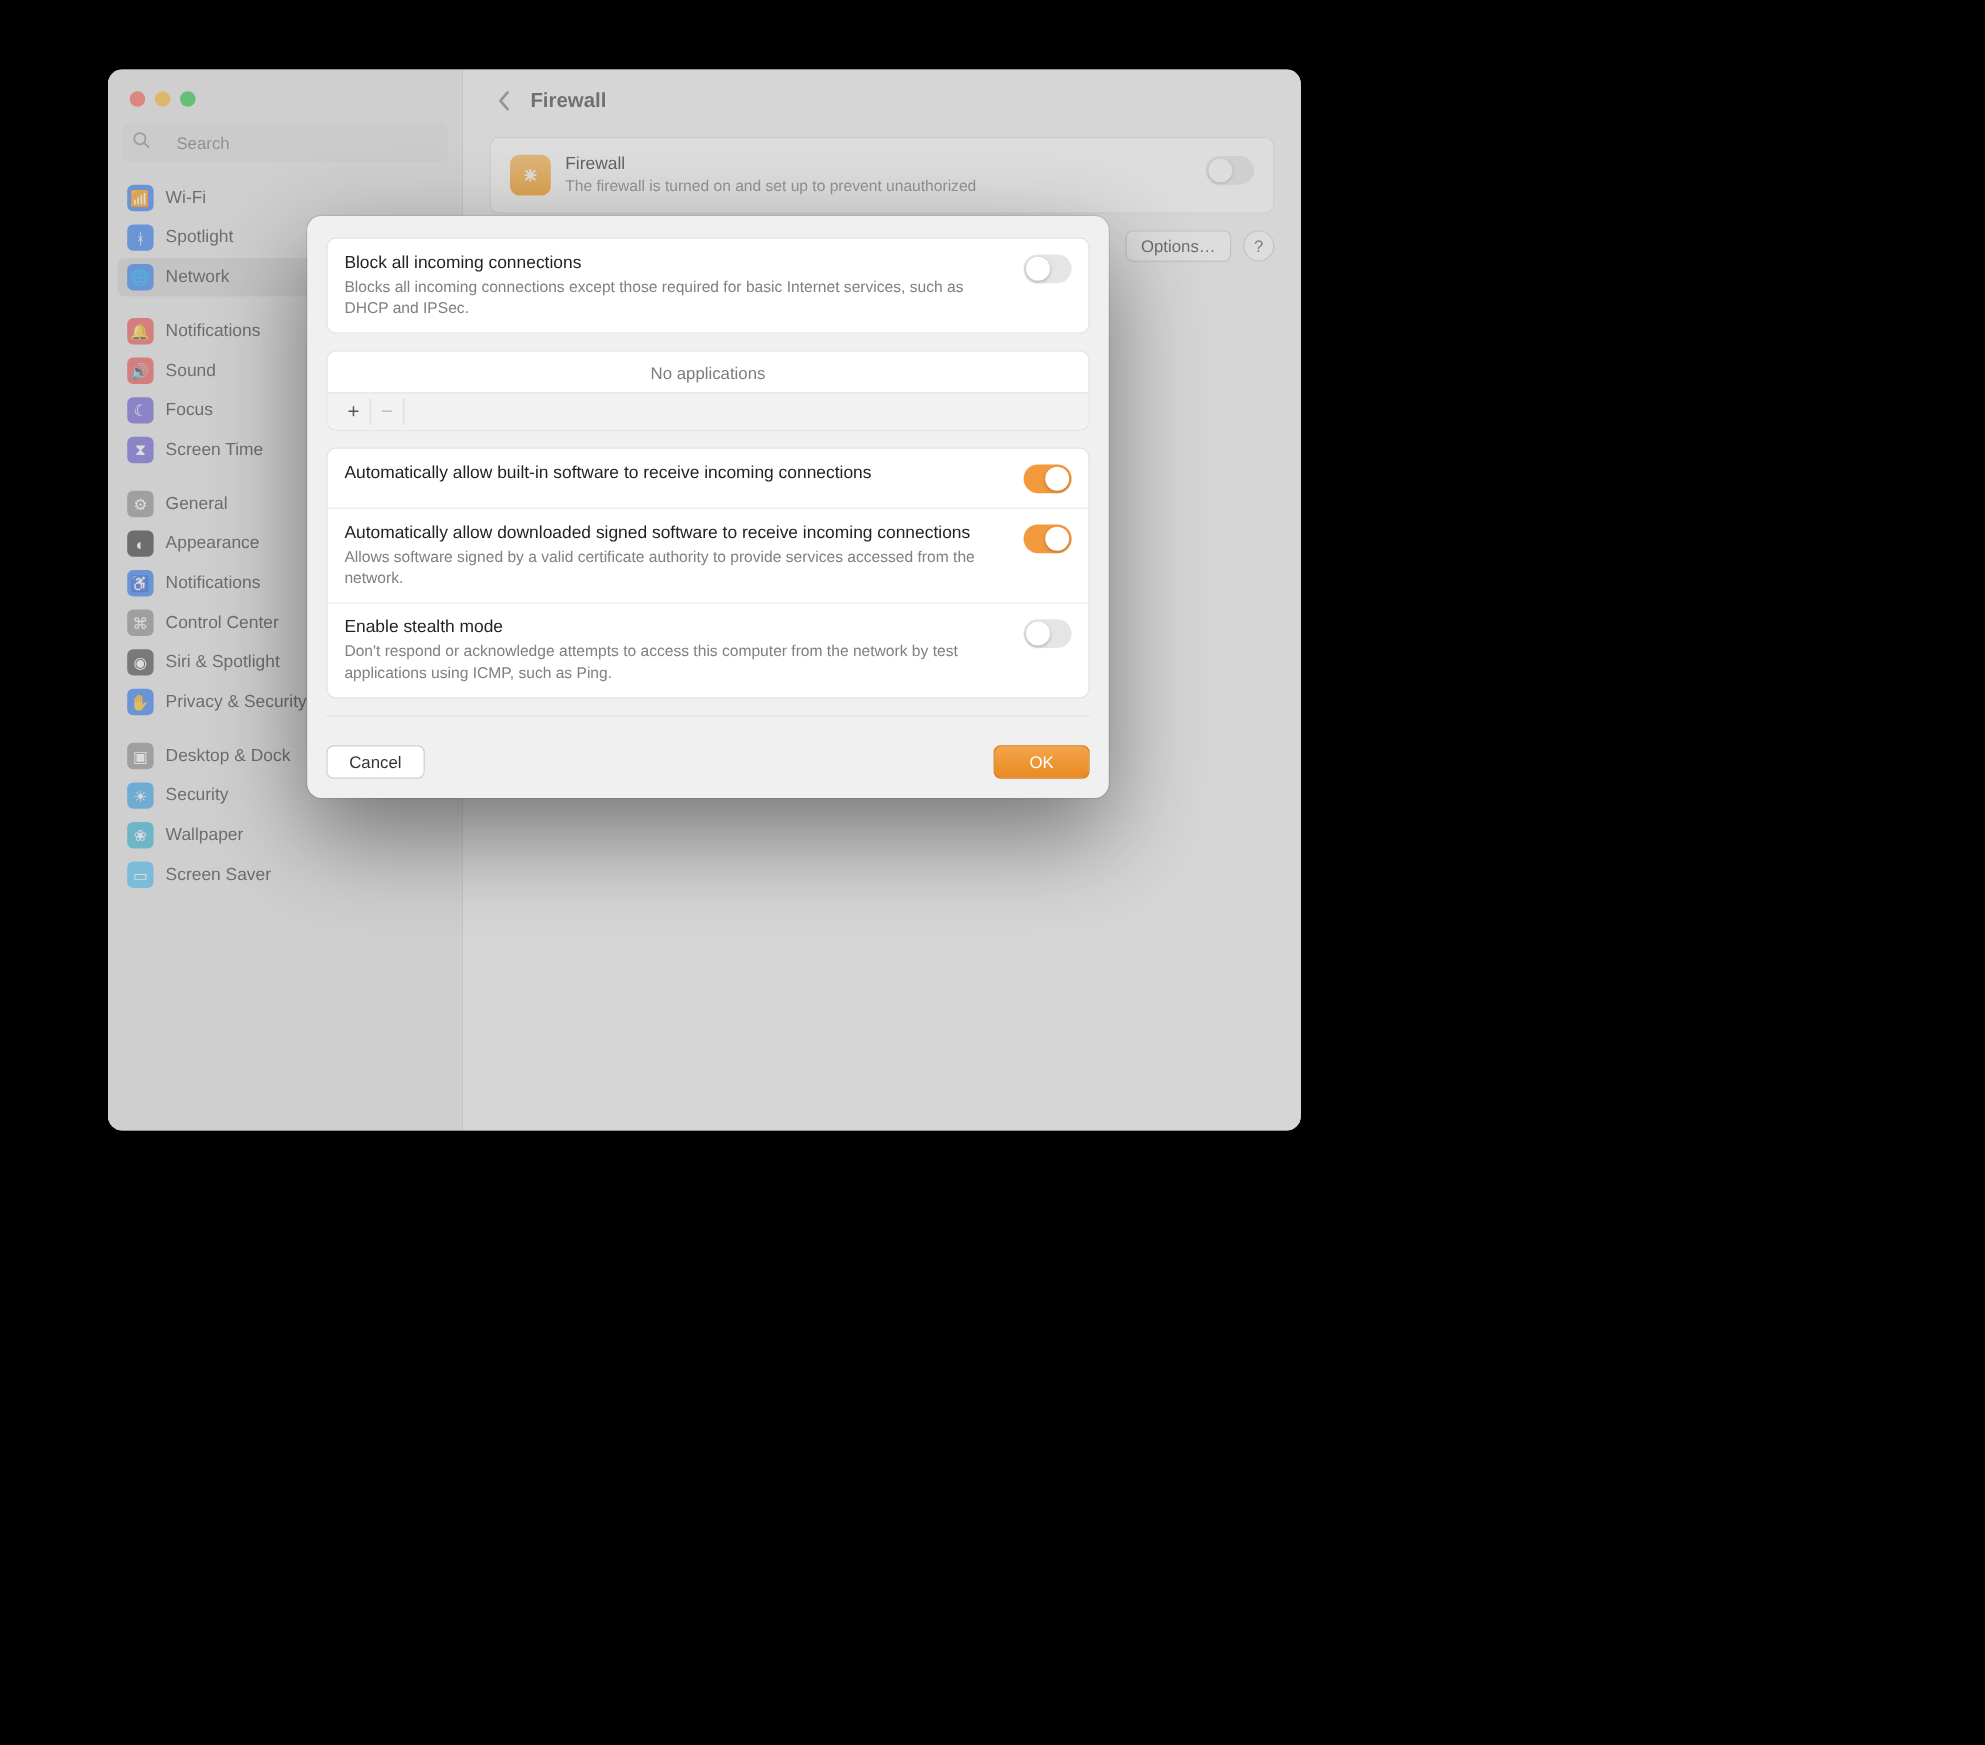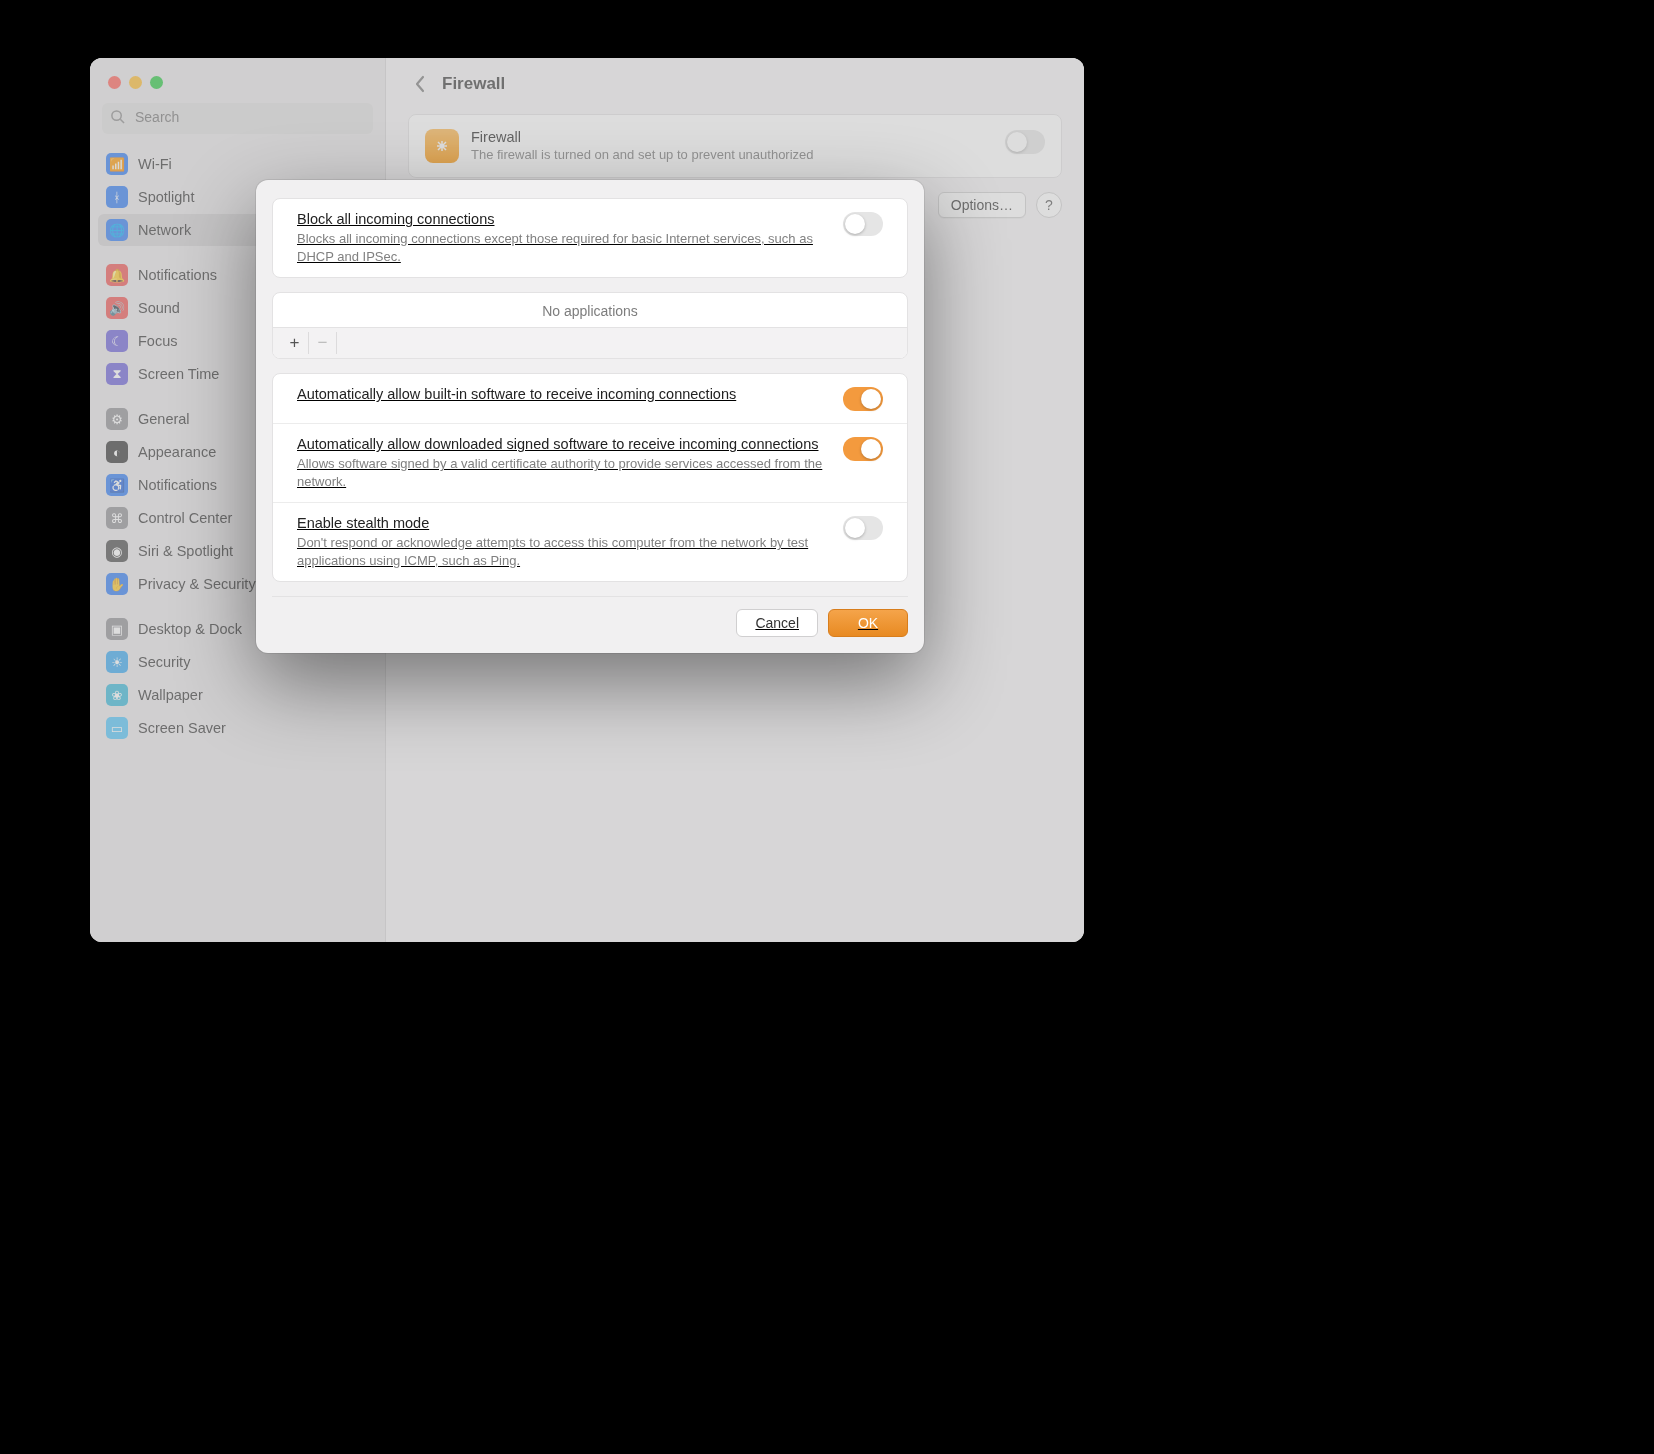--- a/index.html
+++ b/index.html
@@ -34,23 +34,23 @@
   display: flex;
   gap: 8px;
   padding: 4px 18px 14px 18px;
 }
 .dot { width: 13px; height: 13px; border-radius: 50%; }
 .dot.red { background: #ff5f57; }
 .dot.yellow { background: #febc2e; }
 .dot.green { background: #28c840; }
 .search-wrap { padding: 0 12px 10px 12px; }
 .search {
-  display: flex; align-items: flex-start;
+  display: flex; align-items: center;
   background: #dfdede; border-radius: 6px;
-  padding: 6px 8px; gap: 10px;
+  padding: 6px 8px; gap: 22px;
 }
 .search svg { width: 15px; height: 15px; fill: #8a8a8a; }
 .search input {
   border: none; background: transparent; outline: none;
   font-size: 14px; color: #888; width: 100%;
 }
 .side-list { padding: 4px 8px; overflow-y: auto; }
 .side-item {
   display: flex; align-items: center; gap: 10px;
   padding: 5px 8px; border-radius: 6px;
@@ -121,22 +121,22 @@
   border-radius: 12px;
   box-shadow: 0 30px 80px rgba(0,0,0,0.45), 0 0 0 1px rgba(0,0,0,0.08);
   padding: 18px 16px 16px 16px;
   z-index: 10;
 }
 .modal-section {
   background: #fff; border: 1px solid #e3e2e3; border-radius: 8px;
   margin-bottom: 14px;
 }
 .row {
-  padding: 12px 24px;
-  display: flex; align-items: flex-start; gap: 12px; text-decoration: underline;
+  padding: 12px 14px;
+  display: flex; align-items: flex-start; gap: 12px;
 }
 .row + .row, .row.divided { border-top: 1px solid #ececec; }
 .row-text { flex: 1; }
 .row-title { font-size: 14.5px; color: #222; }
 .row-sub { font-size: 13px; color: #808080; margin-top: 3px; line-height: 1.35; }
 .apps-section {
   background: #fff; border: 1px solid #e3e2e3; border-radius: 8px;
   margin-bottom: 14px; overflow: hidden;
 }
 .apps-empty {
@@ -160,24 +160,23 @@
 }
 .toggle::after {
   content: ""; position: absolute; width: 20px; height: 20px;
   border-radius: 50%; background: #fff; top: 2px; left: 2px;
   box-shadow: 0 1px 3px rgba(0,0,0,0.25);
   transition: left .15s;
 }
 .toggle.on { background: #f39a3e; }
 .toggle.on::after { left: 18px; }
 .modal-footer {
-  display: flex; justify-content: flex-end; gap: 10px;
-  padding-top: 12px; border-top: 1px solid #e3e2e3;
+  display: flex; justify-content: space-between; gap: 10px;
+  padding-top: 24px; border-top: 1px solid #e3e2e3;
   margin-top: 4px;
-  text-decoration: underline;
 }
 .btn {
   min-width: 80px; padding: 5px 18px; border-radius: 6px;
   font-size: 14px; text-align: center;
   border: 1px solid #d0cfd0; background: #fff; color: #333;
 }
 .btn.primary {
   background: linear-gradient(#f5a44a, #e88a22);
   border: 1px solid #d87d1c; color: #fff; font-weight: 500;
 }

